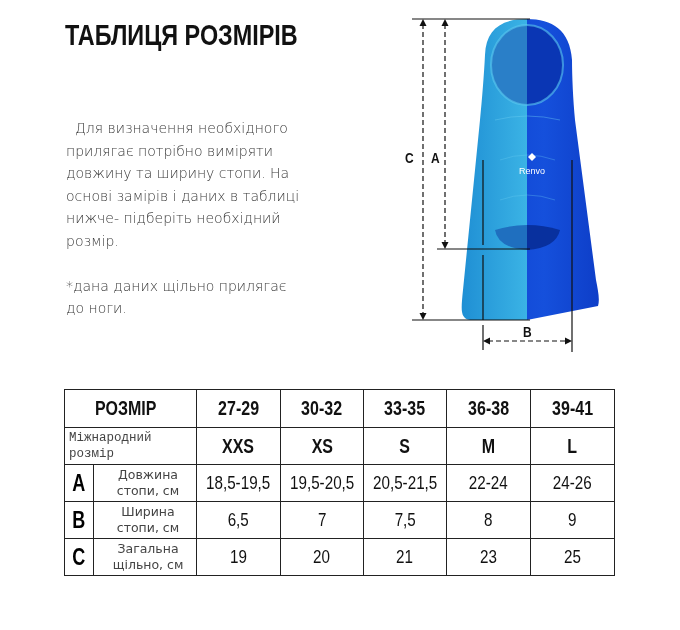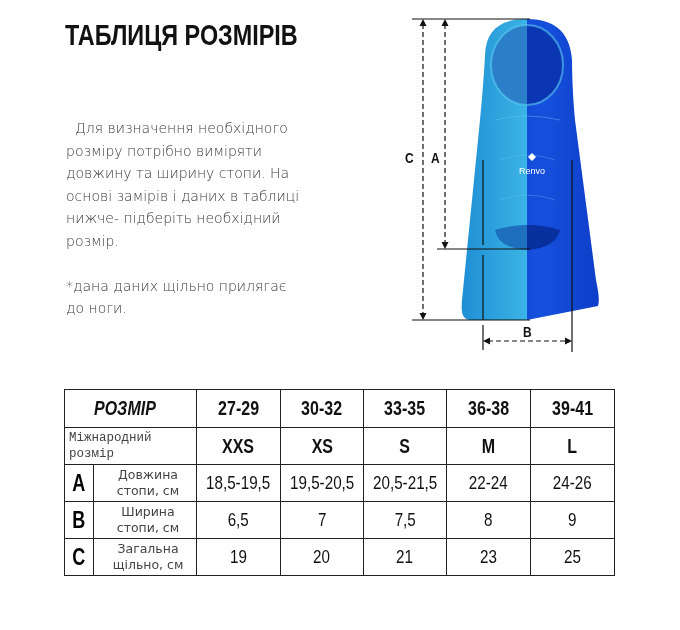--- a/index.html
+++ b/index.html
@@ -20,31 +20,31 @@
   .cond { font-family: "Liberation Sans", sans-serif; display: inline-block;
           transform: scaleX(0.8); white-space: nowrap; color: #111; }
   .hdr { font-weight: 700; font-size: 20px; }
   .val { font-size: 19px; font-weight: 400; }
   .letter { font-family: "Liberation Sans", sans-serif; font-weight: 900; font-size: 24px;
             display: inline-block; transform: scaleX(0.75); color: #000; }
   .lbl { text-align: right; font-size: 12.5px; line-height: 16px; color: #444;
          padding-left: 6px !important; font-family: "DejaVu Sans", sans-serif; }
   .lbl-wide { text-align: left !important; font-size: 12.5px; line-height: 16px; color: #444;
               padding-left: 4px !important; font-family: Liberation Mono, monospace; }
-  .rozmir { text-align: center; padding-left: 5px !important; font-style: italic; }
+  .rozmir { text-align: center; padding-left: 5px !important; }
   .rozmir .cond { transform-origin: left center; }
 </style>
 </head>
 <body>
 
 <div class="title">ТАБЛИЦЯ РОЗМІРІВ</div>
 
 <div class="desc">
   <p style="white-space:pre">  Для визначення необхідного</p>
-  <p>розміру потрібно виміряти</p>
+  <p>прилягає потрібно виміряти</p>
   <p>довжину та ширину стопи. На</p>
   <p>основі замірів і даних в таблиці</p>
   <p>нижче- підберіть необхідний</p>
   <p>розмір.</p>
   <p class="note">*дана даних щільно прилягає</p>
   <p>до ноги.</p>
 </div>
 
 <svg class="fin" viewBox="395 5 220 360" width="220" height="360">
   <defs>

